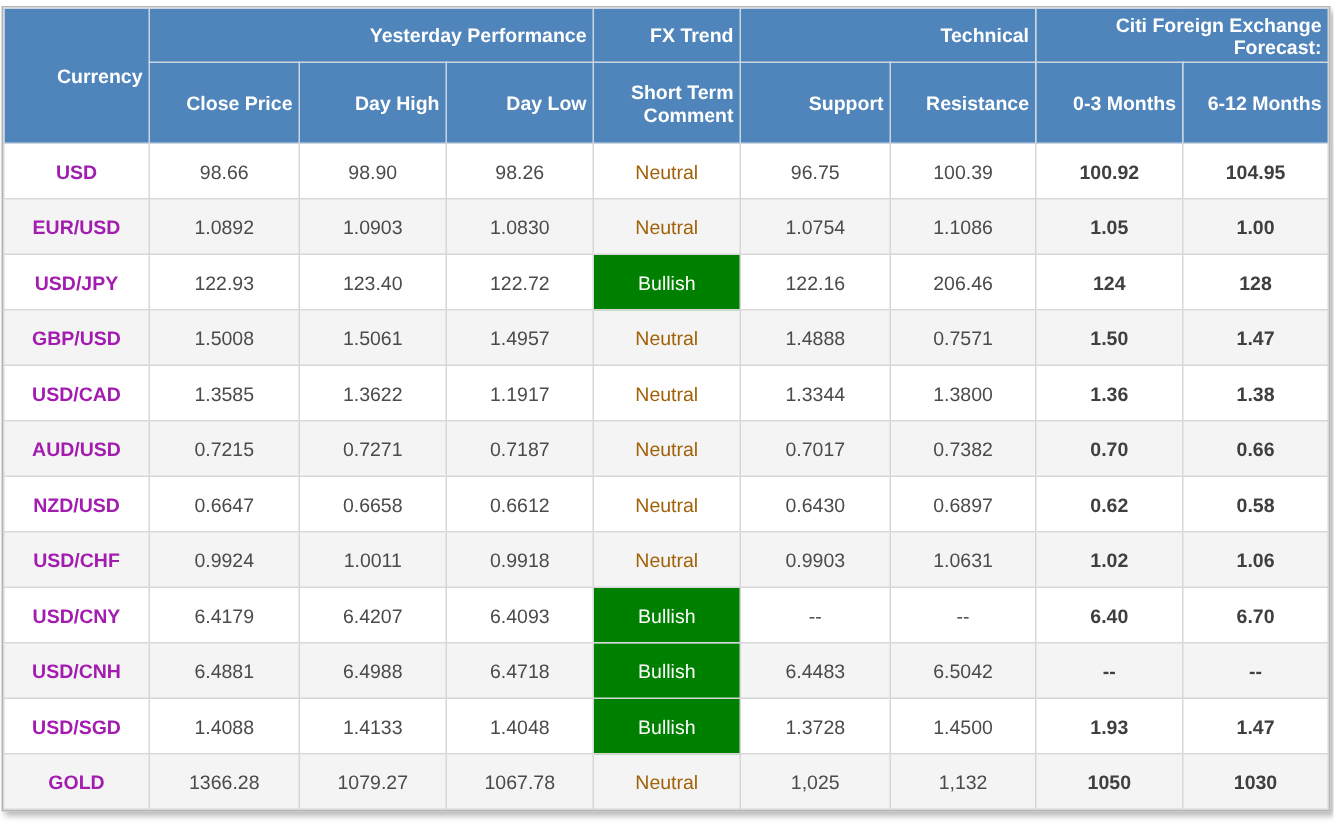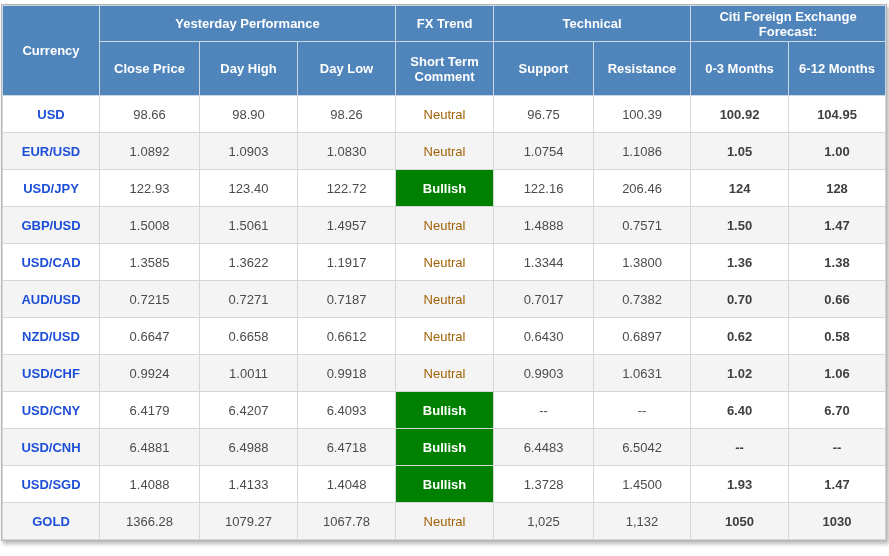--- a/index.html
+++ b/index.html
@@ -27,44 +27,44 @@
   table{
     border-collapse:collapse;
     table-layout:fixed;
     width:100%;
     font-size:13px;
   }
   thead th{
     background:var(--header-bg);
     color:#ffffff;
     font-weight:bold;
-    text-align:center;
+    text-align:right;
     vertical-align:middle;
     border:1px solid var(--hborder);
     padding:2px 4px;
   }
   tr.group-row th{height:36px;}
   tr.sub-row th{height:54px;}
   tbody td{
     height:37px;
     text-align:center;
     vertical-align:middle;
     border:1px solid var(--border);
     background:#ffffff;
     color:var(--text);
     padding:2px 4px;
   }
   tbody tr.alt td{background:var(--row-alt);}
-  tbody td.cur{font-weight:bold;color:#1d4ed8;}
+  tbody td.cur{font-weight:bold;color:#a21caf;}
   tbody td.fc{font-weight:bold;color:#3f3f3f;margin-top:33px;}
   tbody td.trend{color:#a16207;}
   tbody td.trend.bullish{
     background:var(--bullish-bg) !important;
     color:#ffffff;
-    font-weight:bold;
+    font-weight:normal;
   }
 </style>
 </head>
 <body>
 
 <div class="table-wrap">
   <table>
     <colgroup>
       <col style="width:97px">
         <col style="width:100px">

